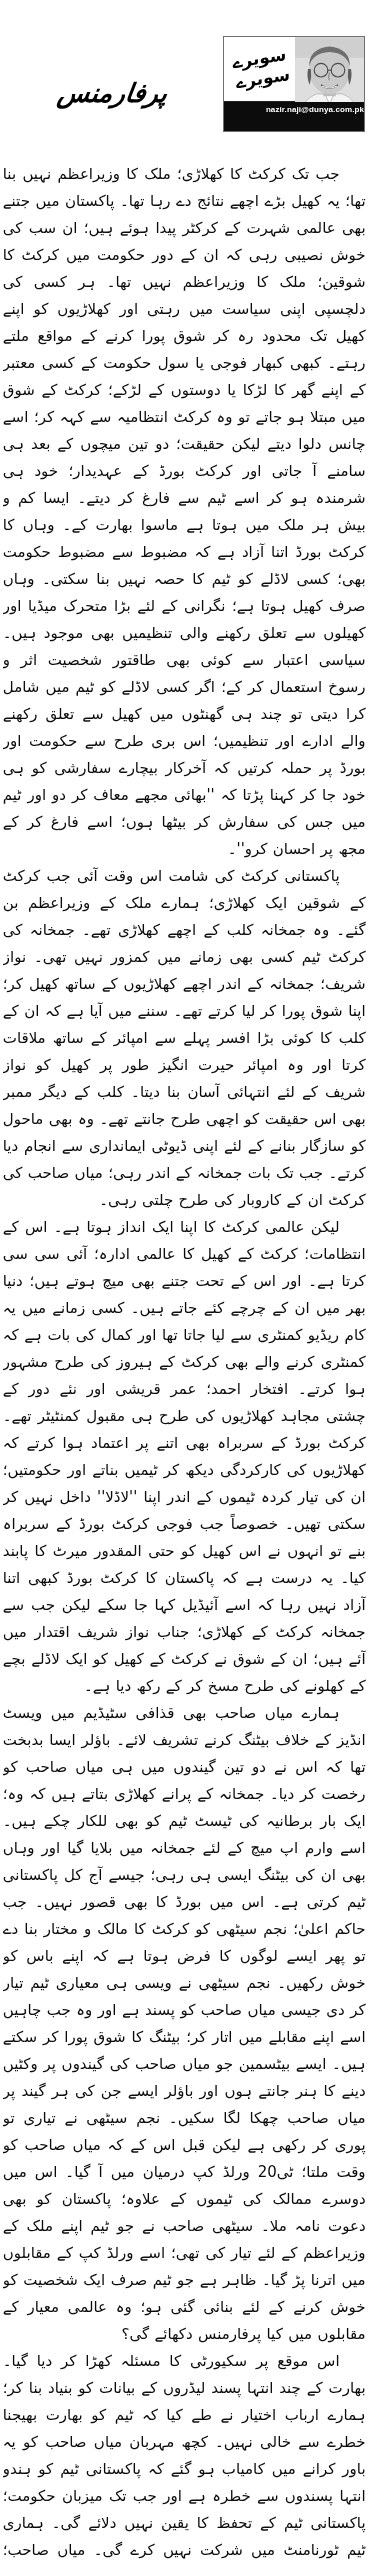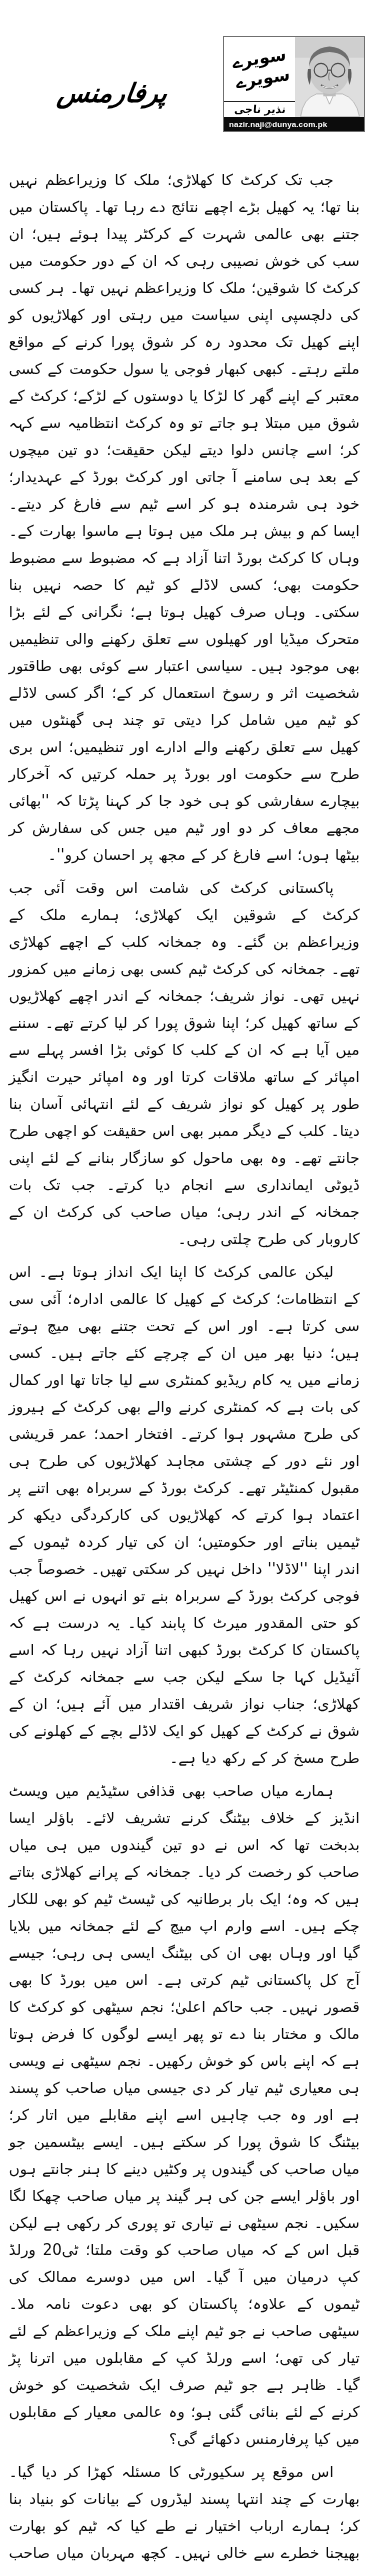--- a/index.html
+++ b/index.html
@@ -41,45 +41,45 @@
     position:absolute;left:0;top:66px;width:72px;
     direction:rtl;text-align:center;
     font-size:10.8px;font-weight:bold;color:#000;
     transform:skewX(-4deg);
   }
   .mast-photo{
     position:absolute;right:0;top:0;width:69px;height:80px;overflow:hidden;
     background:#e3e3e3;
   }
   .mast-email{
-    position:absolute;left:0;right:0;bottom:0;height:14px;
+    position:absolute;left:0;right:0;bottom:0;height:29px;
     background:#0c0c0c;color:#ffffff;
     font-family:"Liberation Sans", sans-serif;
     font-weight:bold;font-size:8px;line-height:15.3px;
-    direction:ltr;text-align:left;padding-left:5.1px;
+    direction:ltr;text-align:right;padding-left:5.1px;
     letter-spacing:0.1px;
   }
   
   .article-title{
     position:absolute;left:0;top:78px;width:223px;height:45px;
     margin:0;
     direction:rtl;text-align:center;
     font-size:26px;font-weight:bold;color:#000;
     transform:skewX(-8deg);
     font-style:italic;
   }
   
   .article-body{
     position:absolute;top:161px;left:2.8px;right:3.4px;bottom:5.7px;
     direction:rtl;
     overflow:hidden;
     color:#0b0b0b;
   }
   .article-body p.para{
-    margin:6px;padding:0;
+    margin:0;padding:0;
     font-size:15px;line-height:27px;
     text-align:justify;
     text-indent:26px;
     word-spacing:0.6px;
   }
 </style>
 </head>
 <body>
 
 <div class="page">

